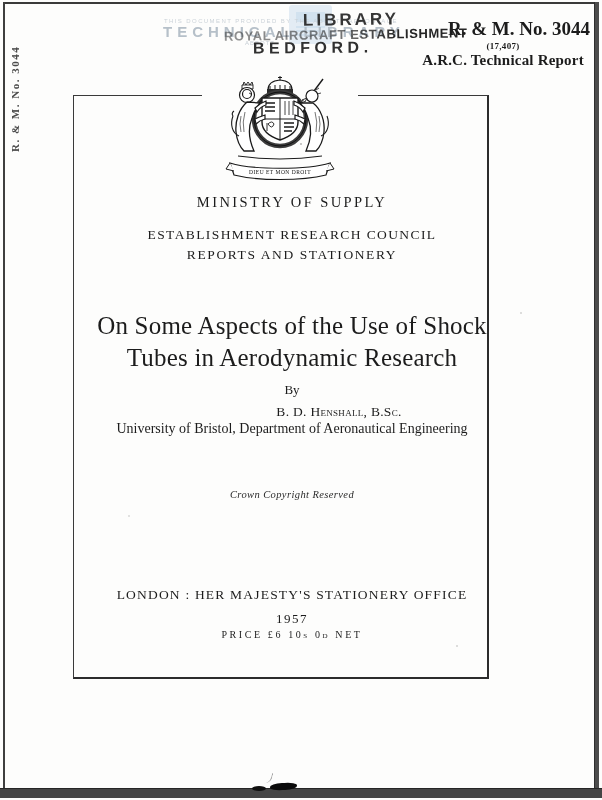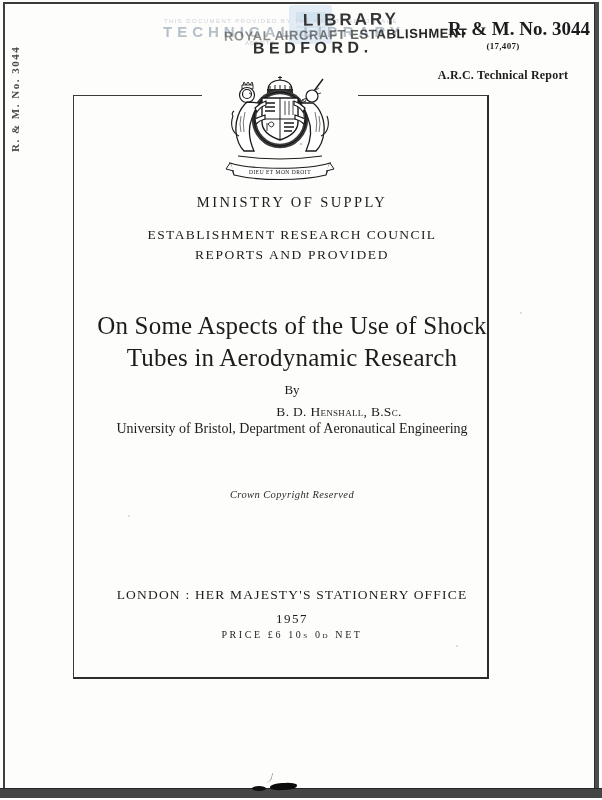--- a/index.html
+++ b/index.html
@@ -37,21 +37,21 @@
   .stamp-rae{
     top:27px;left:224px;font-size:13px;letter-spacing:.6px;font-weight:bold;transform:rotate(-.8deg);
     -webkit-mask-image:linear-gradient(90deg,rgba(0,0,0,.5),rgba(0,0,0,.6) 45%,rgba(0,0,0,1) 72%);
             mask-image:linear-gradient(90deg,rgba(0,0,0,.5),rgba(0,0,0,.6) 45%,rgba(0,0,0,1) 72%);
   }
   .stamp-bedford{top:39px;left:253px;font-size:16px;font-weight:bold;letter-spacing:4.5px;transform:rotate(-.5deg);opacity:.95;}
   
   .rm-number{position:absolute;top:18px;right:12px;font-size:19px;font-weight:bold;white-space:nowrap;}
   .rm-sub{position:absolute;top:41px;right:14px;width:170px;text-align:center;}
   .rm-ref{font-size:9px;font-weight:bold;letter-spacing:.3px;}
-  .rm-type{font-size:12px;font-weight:bold;margin-top:17px;letter-spacing:.2px;}
+  .rm-type{font-size:15px;font-weight:bold;margin-top:1px;letter-spacing:.2px;}
   
   .frame{
     position:absolute;left:73px;top:95px;width:413px;height:581px;
     border-style:solid;border-width:1.5px 2px 2.5px 1.5px;border-color:#3a3a3a #2c2c2c #2c2c2c #3a3a3a;
   }
   .arms{position:absolute;left:202px;top:76px;}
   .cline{position:absolute;left:73px;width:438px;text-align:center;white-space:nowrap;}
   .ministry{top:194px;font-size:14.5px;letter-spacing:2.4px;}
   .council{top:227px;font-size:13.5px;letter-spacing:1.4px;}
   .memoranda{top:247px;font-size:13.5px;letter-spacing:1.6px;}
@@ -145,21 +145,21 @@
 
       <path d="M36,80 Q78,86 120,80" stroke-width="1"></path>
       <path d="M28,87 C50,94 106,94 128,87 L124,99 C100,105 56,105 32,99 Z" fill="#fff" stroke-width="1.2"></path>
       <path d="M28,87 l-4,6 8,2 M128,87 l4,6 -8,2" stroke-width="1" fill="#fff"></path>
     </g>
     <text x="78" y="98" text-anchor="middle" font-size="5.5" letter-spacing="0.5" font-family="Liberation Serif, serif" fill="#111">DIEU ET MON DROIT</text>
   </svg>
 
   <div class="cline ministry">MINISTRY OF SUPPLY</div>
   <div class="cline council">ESTABLISHMENT RESEARCH COUNCIL</div>
-  <div class="cline memoranda">REPORTS AND PROVIDED</div>
+  <div class="cline memoranda">REPORTS AND STATIONERY</div>
   <div class="cline title-line1">On Some Aspects of the Use of Shock</div>
   <div class="cline title-line2">Tubes in Aerodynamic Research</div>
   <div class="cline byline">By</div>
   <div class="cline author">B. D. Henshall, B.Sc.</div>
   <div class="cline affiliation">University of Bristol, Department of Aeronautical Engineering</div>
   <div class="cline copyright">Crown Copyright Reserved</div>
   <div class="cline publisher">LONDON : HER MAJESTY'S STATIONERY OFFICE</div>
   <div class="cline year">1957</div>
   <div class="cline price">PRICE £6 10s 0d NET</div>
 

